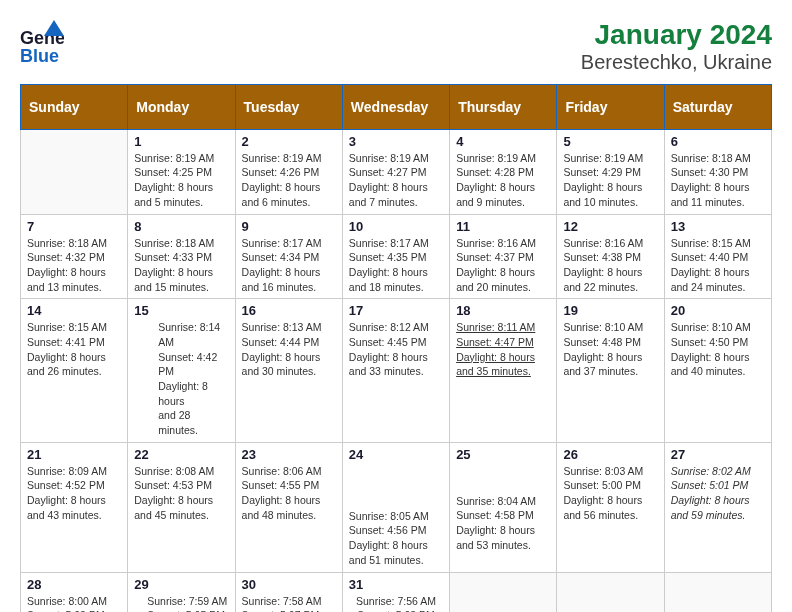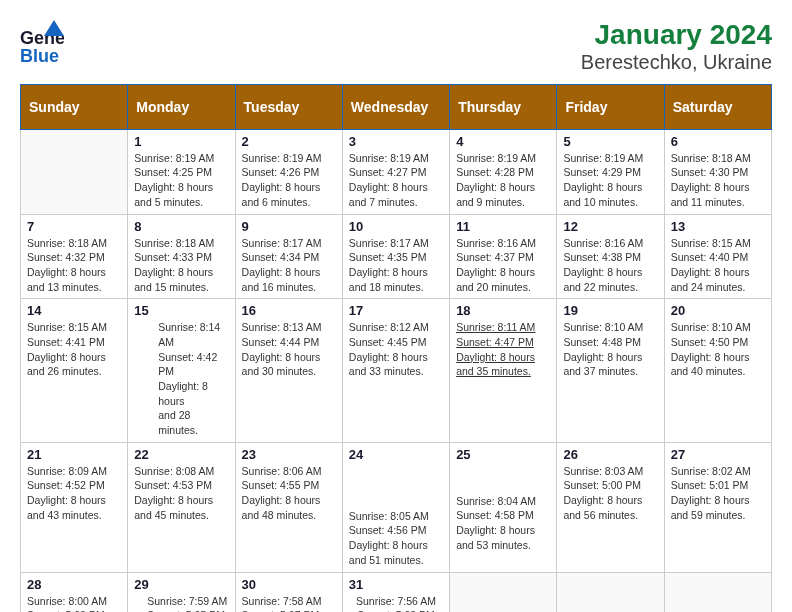--- a/index.html
+++ b/index.html
@@ -290,21 +290,21 @@
         </td>
         <td>
           <div class="day-number">26</div>
           <div class="day-info" style="white-space: pre-line;">Sunrise: 8:03 AM
 Sunset: 5:00 PM
 Daylight: 8 hours
 and 56 minutes.</div>
         </td>
         <td>
           <div class="day-number">27</div>
-          <div class="day-info" style="white-space: pre-line;">Sunrise: 8:02 AM
+          <div class="day-info" style="white-space: pre-line; font-style: italic;">Sunrise: 8:02 AM
 Sunset: 5:01 PM
 Daylight: 8 hours
 and 59 minutes.</div>
         </td>
       </tr>
       <tr>
         <td>
           <div class="day-number">28</div>
           <div class="day-info" style="white-space: pre-line;">Sunrise: 8:00 AM
 Sunset: 5:03 PM

